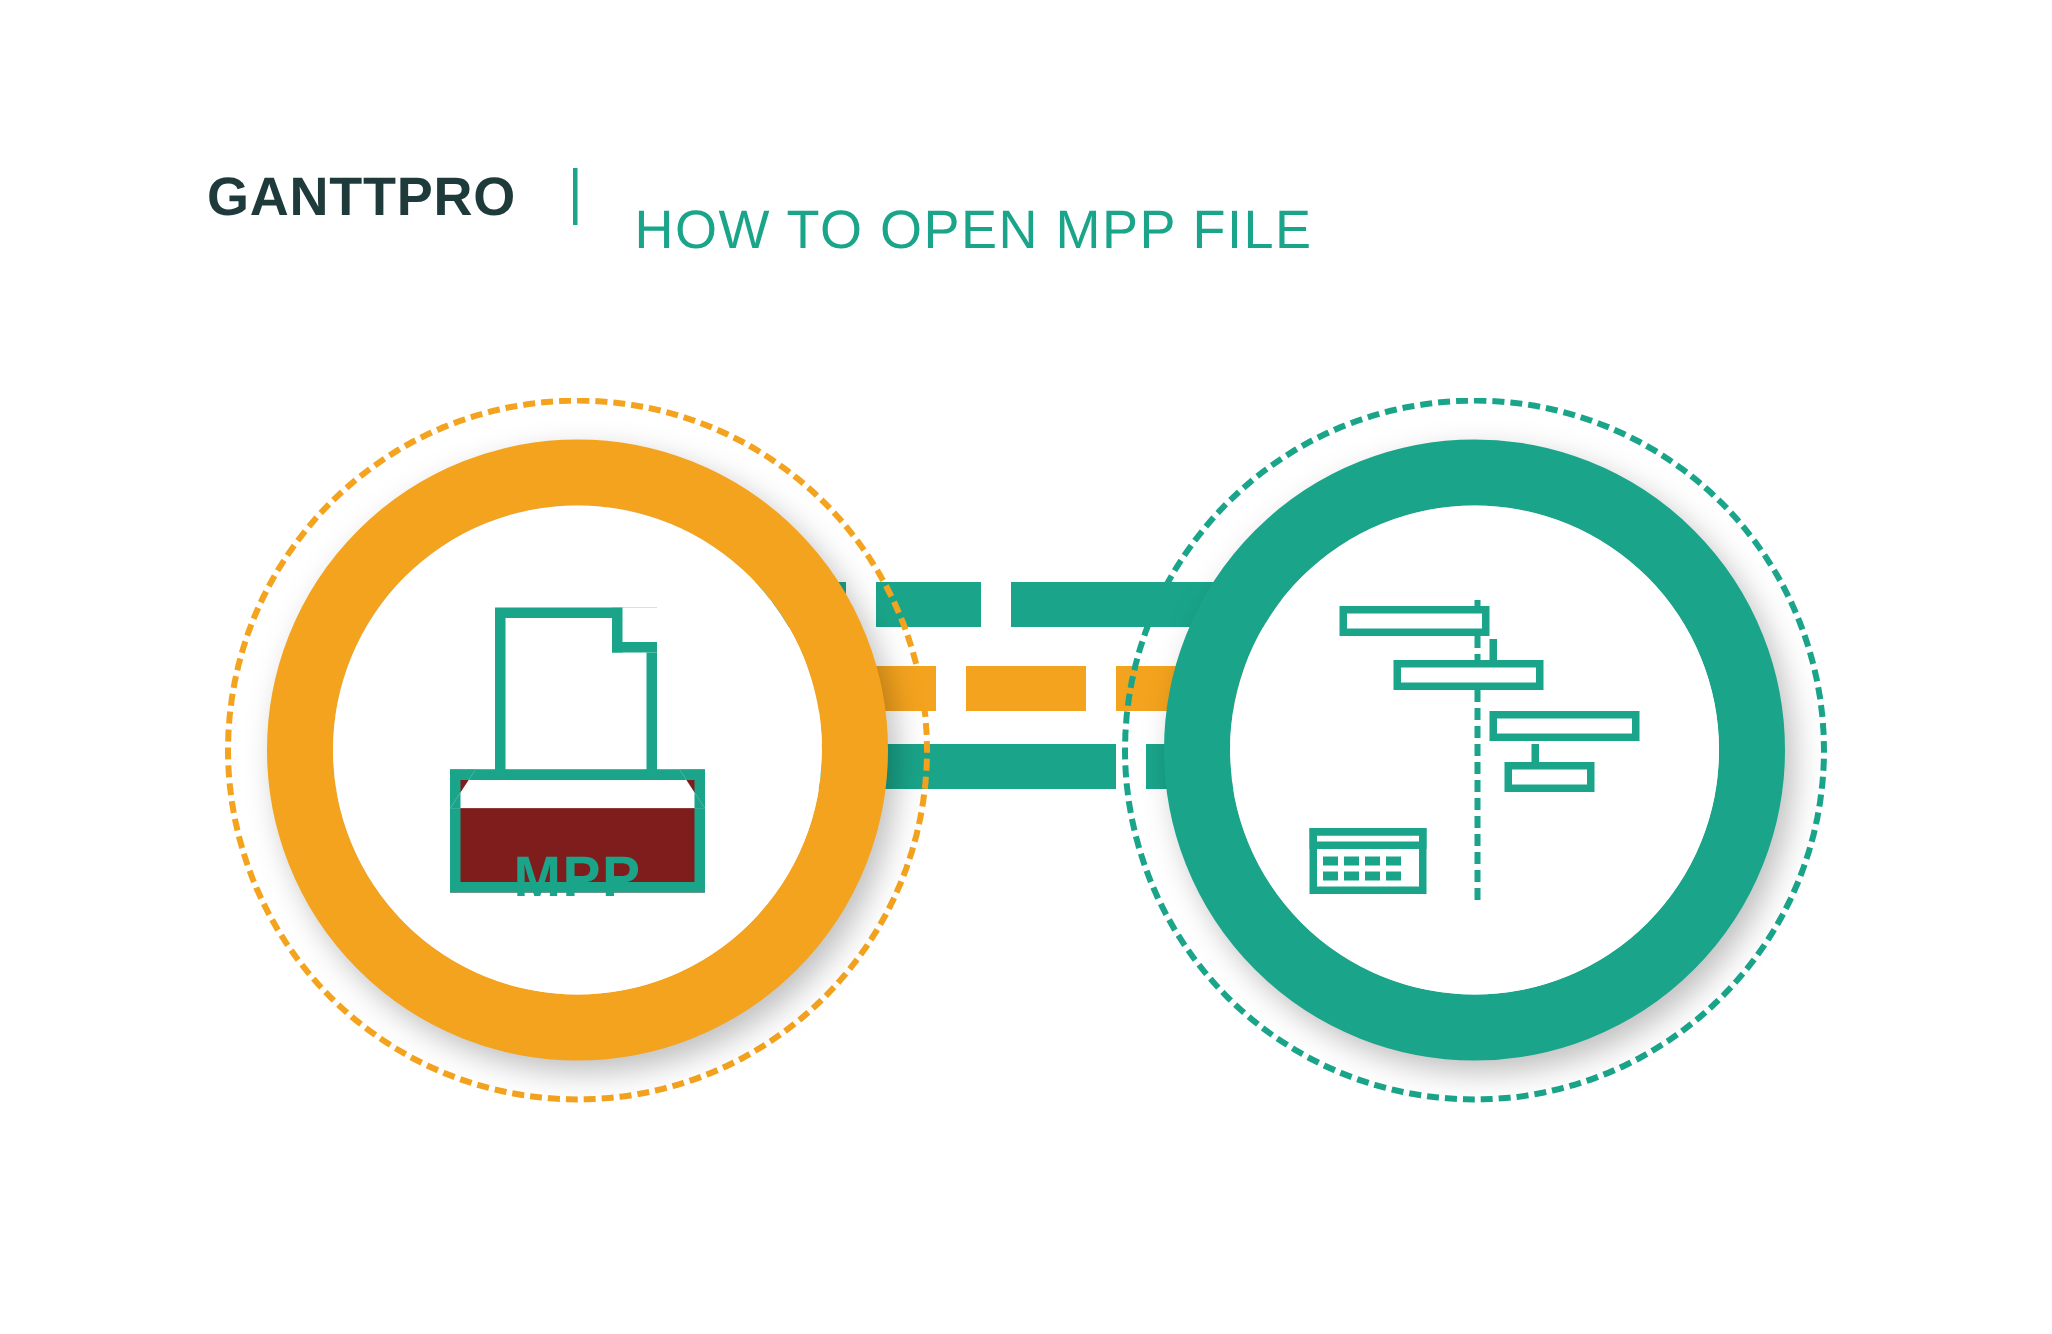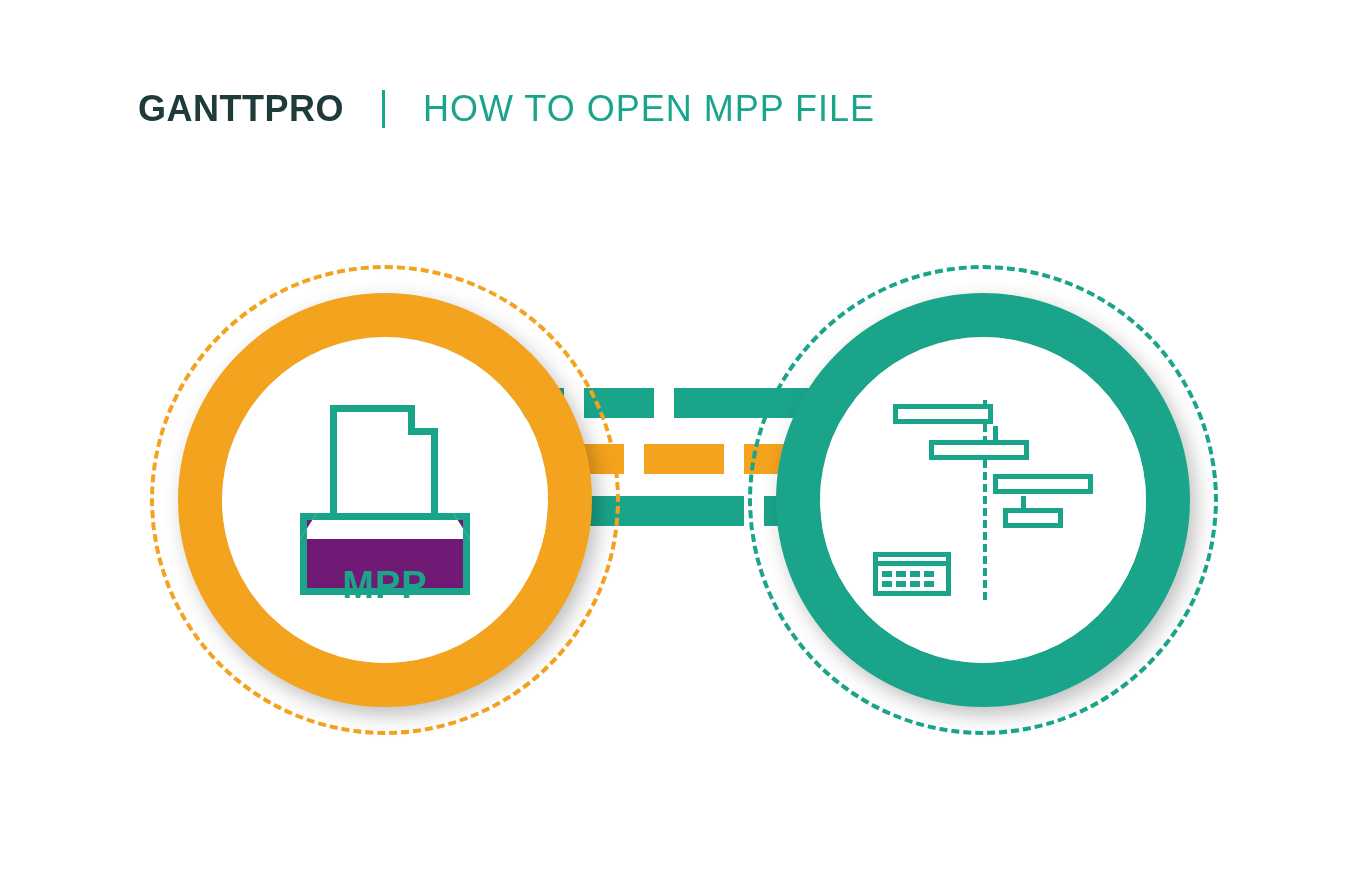--- a/index.html
+++ b/index.html
@@ -29,20 +29,21 @@
   .divider {
     width: 3px;
     height: 38px;
     background: #1aa58a;
   }
   .title {
     font-size: 36px;
     font-weight: 300;
     letter-spacing: 1px;
     color: #1aa58a;
+    margin-top: 44px;
   }
 
   .stage {
     position: absolute;
     top: 200px;
     left: 0;
     width: 1368px;
     height: 560px;
   }
 
@@ -114,21 +115,21 @@
     background: #fff;
     border-left: 7px solid #1aa58a;
     border-bottom: 7px solid #1aa58a;
     box-sizing: border-box;
   }
   .mpp-box {
     position: absolute;
     bottom: 0; left: 0;
     width: 170px; height: 82px;
     border: 7px solid #1aa58a;
-    background: #701a75;
+    background: #7f1d1d;
     box-sizing: border-box;
   }
   .mpp-flap {
     position: absolute;
     top: -7px; left: -7px; right: -7px;
     height: 26px;
     border: 7px solid #1aa58a;
     border-bottom: none;
     background: #fff;
     box-sizing: border-box;

